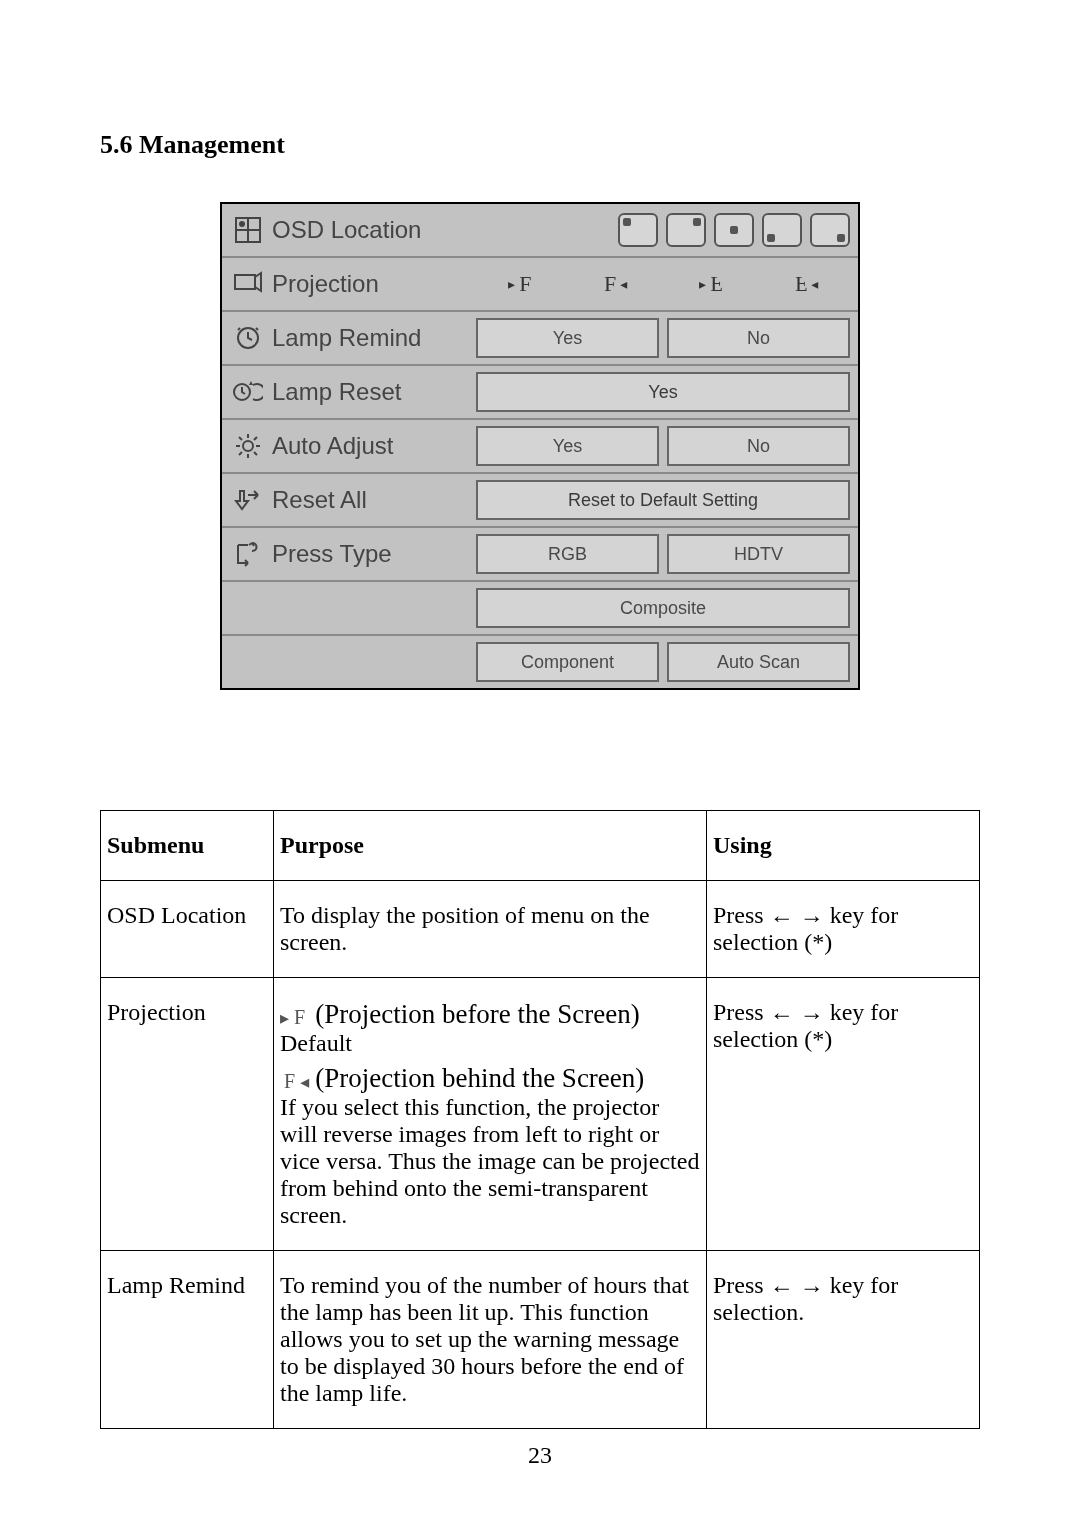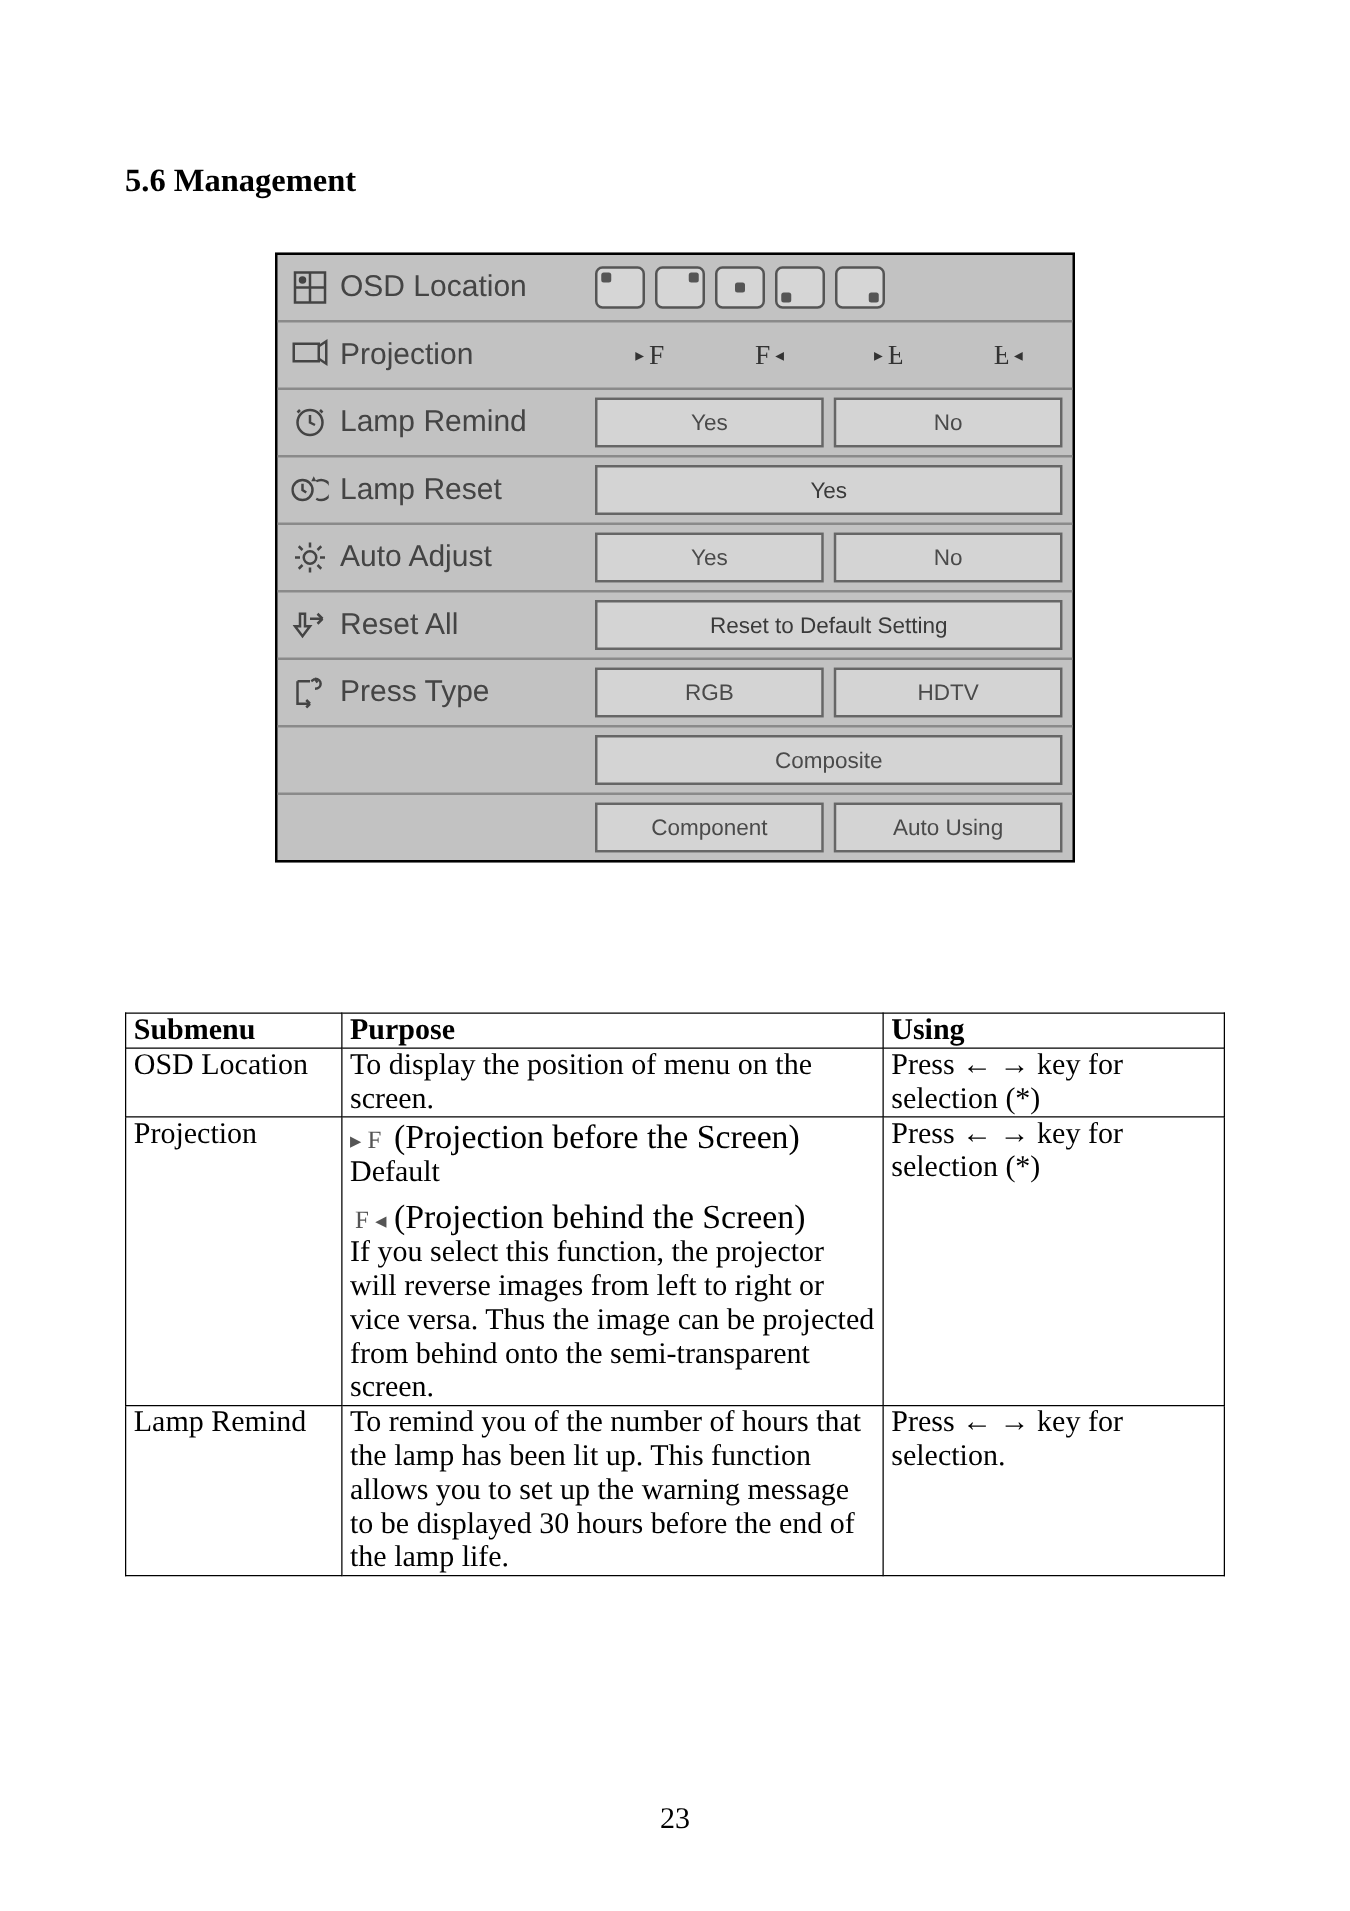--- a/index.html
+++ b/index.html
@@ -49,21 +49,21 @@
     height: 36px;
     display: inline-flex;
     align-items: center;
     justify-content: center;
     margin-right: 6px;
   }
   .osd-options {
     flex: 1;
     display: flex;
     align-items: center;
-    justify-content: flex-start;
+    justify-content: flex-end;
     padding: 4px 8px 4px 0;
     gap: 8px;
   }
   .osd-btn {
     flex: 1;
     height: 36px;
     border: 2px solid #666;
     background: #d4d4d4;
     display: flex;
     align-items: center;
@@ -110,21 +110,21 @@
 
   
   table.exp {
     border-collapse: collapse;
     width: 880px;
     margin: 0 0 0 0;
     font-size: 24px;
   }
   table.exp th, table.exp td {
     border: 1.5px solid #000;
-    padding: 0 6px;
+    padding: 21px 6px;
     vertical-align: top;
     text-align: left;
     margin-left: 30px;
   }
   table.exp th {
     font-weight: bold;
   }
   table.exp th:first-child { text-align: left; }
   .proj-small {
     font-size: 27px;
@@ -301,21 +301,21 @@
       <div class="osd-label"></div>
       <div class="osd-options">
         <div class="osd-btn">Composite</div>
       </div>
     </div>
 
     <div class="osd-row">
       <div class="osd-label"></div>
       <div class="osd-options">
         <div class="osd-btn">Component</div>
-        <div class="osd-btn">Auto Using</div>
+        <div class="osd-btn">Auto Scan</div>
       </div>
     </div>
 
   </div>
 
   <table class="exp">
     <tbody>
         <tr>
       <th style="width:160px;">Submenu</th>
       <th style="width:420px;">Purpose</th>

